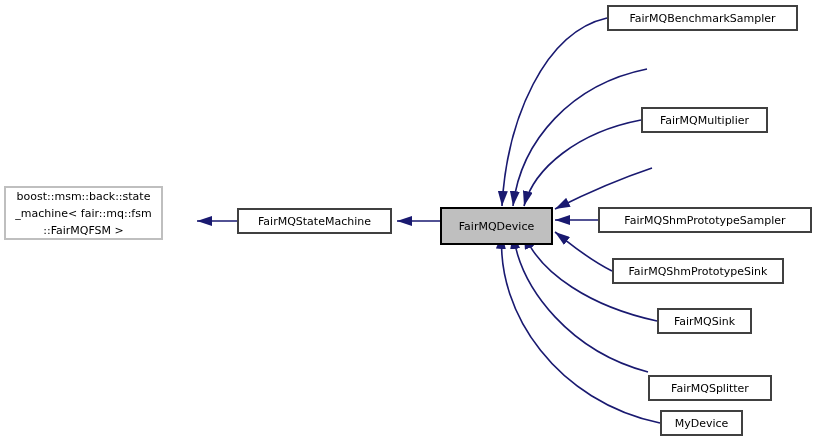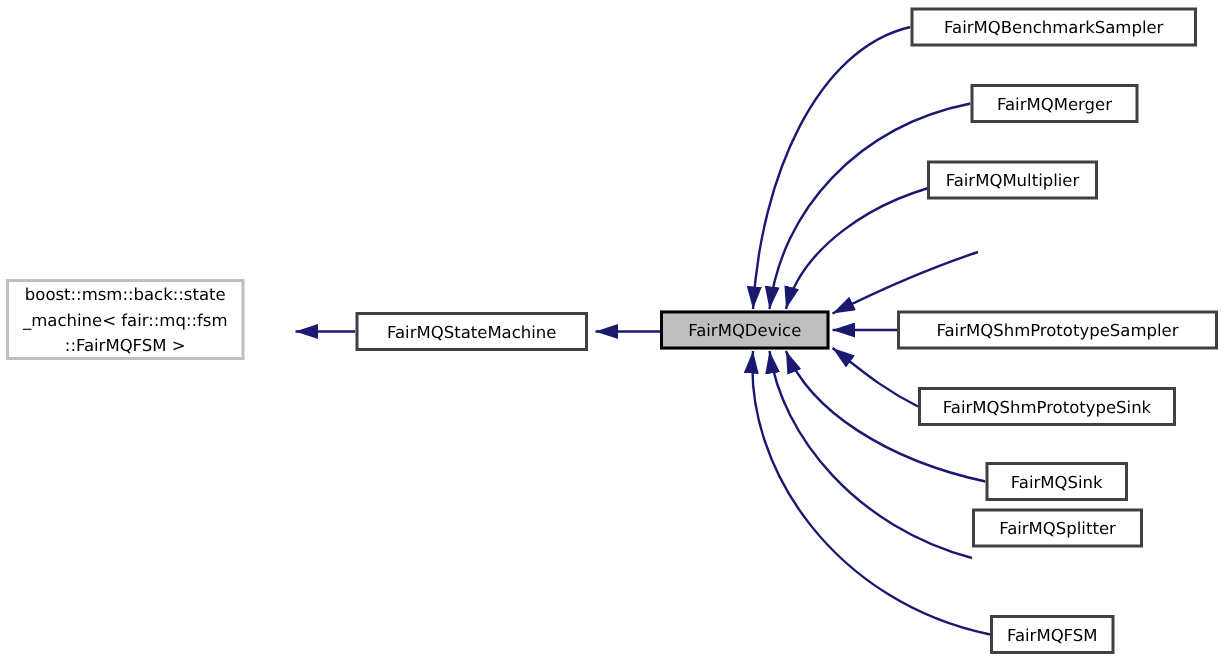--- a/index.html
+++ b/index.html
@@ -70,32 +70,31 @@
     <path class="edge" d="M 648,372 C 572,352 521,291 513,234" marker-end="url(#arrow)"></path>
     <path class="edge" d="M 660,423 C 558,402 496,313 502,234" marker-end="url(#arrow)"></path>
   </svg>
 
   <div class="node external" style="left:4px;top:186px;width:159px;height:54px">boost::msm::back::state
 _machine&lt; fair::mq::fsm
 ::FairMQFSM &gt;</div>
 
   <div class="node" style="left:237px;top:208px;width:155px;height:26px">FairMQStateMachine</div>
 
-  <div class="node selected" style="left:440px;top:207px;width:113px;height:26px">FairMQDevice</div>
+  <div class="node selected" style="left:440px;top:207px;width:113px;height:38px">FairMQDevice</div>
 
   <div class="node" style="left:607px;top:5px;width:191px;height:26px">FairMQBenchmarkSampler</div>
 
-  <div class="node" style="left:647px;top:56px;width:112px;height:26px">FairMQMerger</div>
 
-  <div class="node" style="left:618px;top:107px;width:114px;height:26px">FairMQMultiplier</div>
+  <div class="node" style="left:641px;top:107px;width:127px;height:26px">FairMQMultiplier</div>
 
 
   <div class="node" style="left:598px;top:207px;width:214px;height:26px">FairMQShmPrototypeSampler</div>
 
   <div class="node" style="left:612px;top:258px;width:172px;height:26px">FairMQShmPrototypeSink</div>
 
   <div class="node" style="left:657px;top:308px;width:95px;height:26px">FairMQSink</div>
 
-  <div class="node" style="left:648px;top:339px;width:114px;height:26px">FairMQSplitter</div>
+  <div class="node" style="left:648px;top:375px;width:124px;height:26px">FairMQSplitter</div>
 
-  <div class="node" style="left:660px;top:410px;width:83px;height:26px">FairMQFSM</div>
+  <div class="node" style="left:660px;top:410px;width:83px;height:26px">MyDevice</div>
 
 </div>
 
 </body></html>

